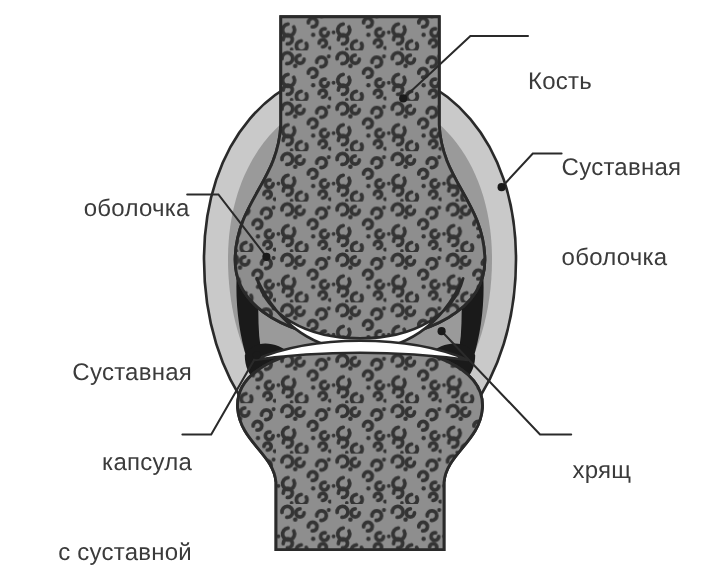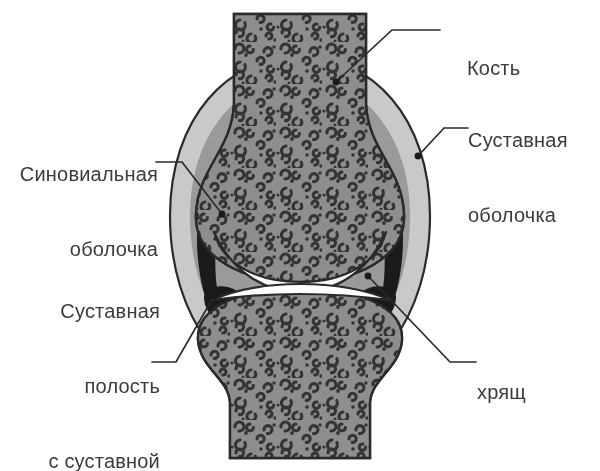--- a/index.html
+++ b/index.html
@@ -33,21 +33,21 @@
     color: #3b3b3b;
     font-size: 20px;
     line-height: 25px;
     letter-spacing: 0.2px;
     white-space: pre;
     font-family: "Liberation Sans", "DejaVu Sans", sans-serif;
   }
   .label-left  { text-align: right; }
   .label-right { text-align: left; }
 
-  #label-bone          { left: 440px; top: 6px; margin-left: 27px;   }
+  #label-bone          { left: 440px; top: 6px;   }
   #label-capsule       { left: 468px; top: 78px;  }
   #label-synovial      { left: 2px;   top: 112px; width: 156px; }
   #label-cavity        { left: 2px;   top: 249px; width: 158px; }
   #label-cartilage     { left: 477px; top: 330px; }
 </style>
 </head>
 <body>
 
 <div id="diagram-root">
 
@@ -222,27 +222,26 @@
   <div class="label label-right" id="label-bone">
     <div>Кость</div>
   </div>
 
   <div class="label label-right" id="label-capsule">
     <div>Суставная</div>
     <div>оболочка</div>
   </div>
 
   <div class="label label-left" id="label-synovial">
-    <div>Синовиальная</div>
     <div>оболочка</div>
   </div>
 
   <div class="label label-left" id="label-cavity">
     <div>Суставная</div>
-    <div>полость</div>
+    <div>капсула</div>
     <div>с суставной</div>
     
   </div>
 
   <div class="label label-right" id="label-cartilage">
     <div>хрящ</div>
   </div>
 
 </div>
 

